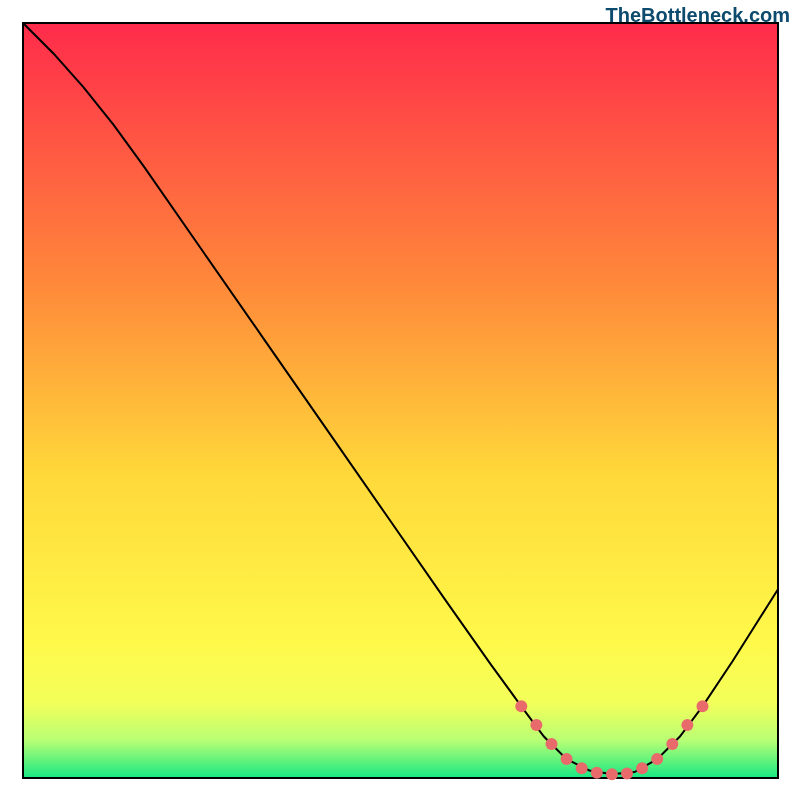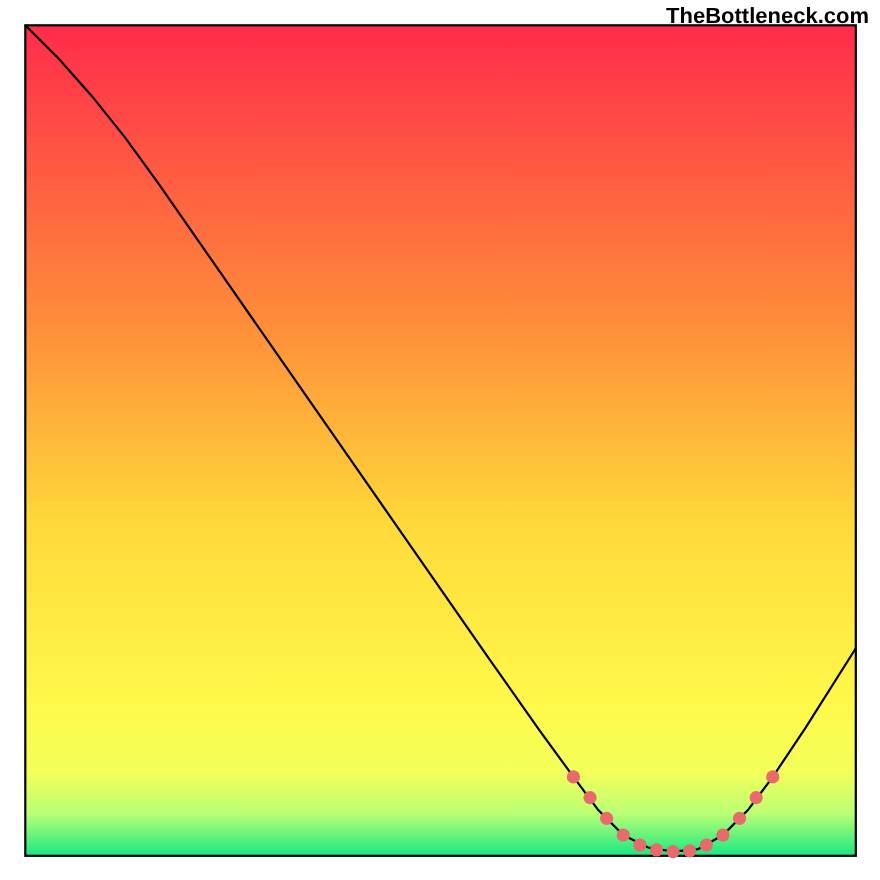--- a/index.html
+++ b/index.html
@@ -13,21 +13,21 @@
   }
   .chart-container {
     position: relative;
     width: 800px;
     height: 800px;
   }
   .watermark {
     position: absolute;
     top: 4px;
     right: 10px;
-    color: #000000;
+    color: #0c4a6e;
     font-size: 20px;
     font-weight: bold;
     z-index: 5;
   }
   svg {
     display: block;
   }
 </style>
 </head>
 <body>

